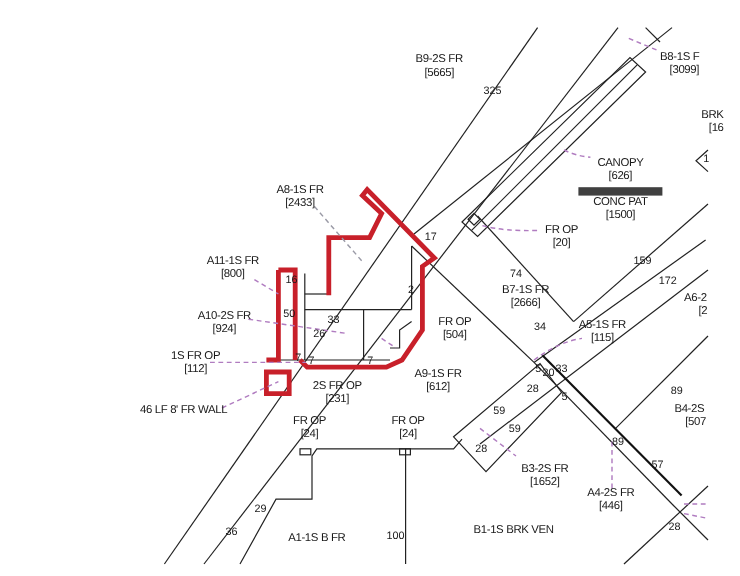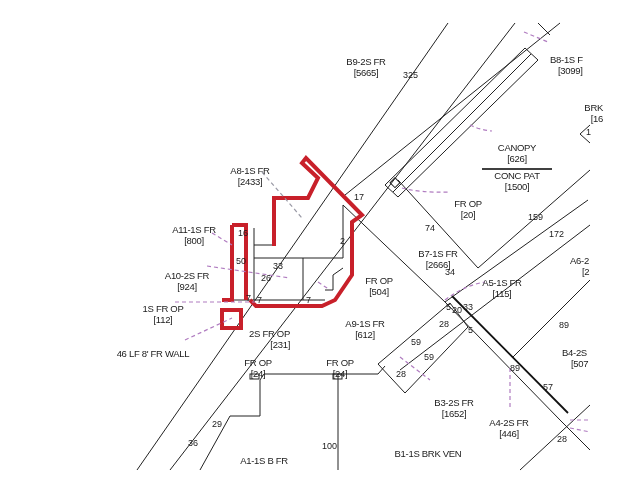--- a/index.html
+++ b/index.html
@@ -3,23 +3,23 @@
   <meta charset="utf-8">
   <style>
     html, body { margin: 0; padding: 0; background: #ffffff; }
     body { width: 617px; height: 480px; overflow: hidden; position: relative; }
     #sketch { position: absolute; left: 0; top: 0; width: 617px; height: 480px; }
     .ln { stroke: #222; stroke-width: 1; fill: none; }
     .ln2 { stroke: #111; stroke-width: 1.8; fill: none; }
     .red { stroke: #c8202a; stroke-width: 4; fill: none; stroke-linejoin: miter; }
     .lead { stroke: #b07cc0; stroke-width: 1.2; stroke-dasharray: 4 3; fill: none; }
     .leadg { stroke: #9a9aa6; stroke-width: 1.2; stroke-dasharray: 4 3; fill: none; }
-    .lbl { position: absolute; font-family: "Liberation Sans", sans-serif; font-size: 9.5px; color: #1a1a1a; text-align: center; line-height: 11px; white-space: nowrap; letter-spacing: -0.3px; margin-top: 12px; }
+    .lbl { position: absolute; font-family: "Liberation Sans", sans-serif; font-size: 9.5px; color: #1a1a1a; text-align: center; line-height: 11px; white-space: nowrap; letter-spacing: -0.3px; }
     .dim { position: absolute; font-family: "Liberation Sans", sans-serif; font-size: 9px; color: #1a1a1a; white-space: nowrap; }
-    .overline { border-top: 2px solid #404040; }
+    .overline { border-top: 7px solid #404040; }
   </style>
 </head>
 <body>
 
 <svg id="sketch" viewBox="0 0 617 480" xmlns="http://www.w3.org/2000/svg">
 
   <g>
     <line class="ln" x1="137" y1="470" x2="448" y2="23"></line>
     <line class="ln" x1="170" y1="470" x2="515" y2="23"></line>
     <line class="ln" x1="345" y1="195" x2="560" y2="23"></line>
@@ -125,21 +125,21 @@
   <div>A10-2S FR</div>
   <div>[924]</div>
 </div>
 <div class="lbl" style="left:134px;top:291px;width:58px;">
   <div>1S FR OP</div>
   <div>[112]</div>
 </div>
 <div class="lbl" style="left:108px;top:336px;width:90px;">
   <div>46 LF 8' FR WALL</div>
 </div>
-<div class="lbl" style="left:232px;top:316px;width:58px;text-align:right;">
+<div class="lbl" style="left:252px;top:316px;width:58px;">
   <div>2S FR OP</div>
   <div>[231]</div>
 </div>
 <div class="lbl" style="left:357px;top:263px;width:44px;">
   <div>FR OP</div>
   <div>[504]</div>
 </div>
 <div class="lbl" style="left:336px;top:306px;width:58px;">
   <div>A9-1S FR</div>
   <div>[612]</div>

